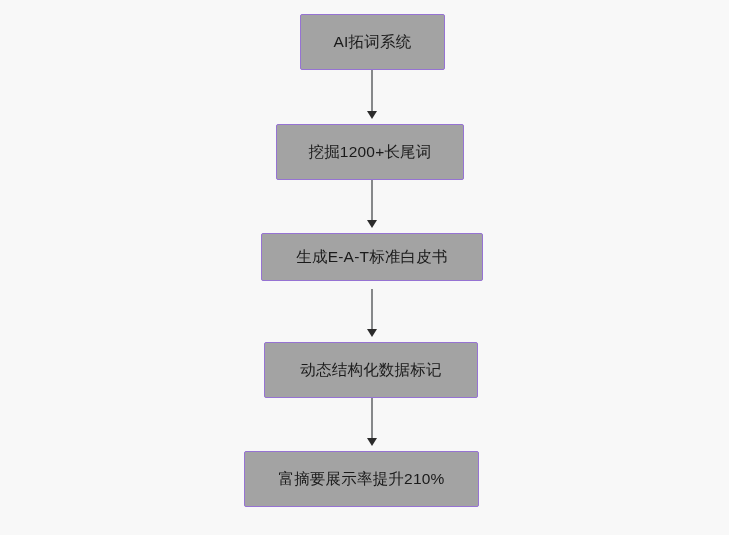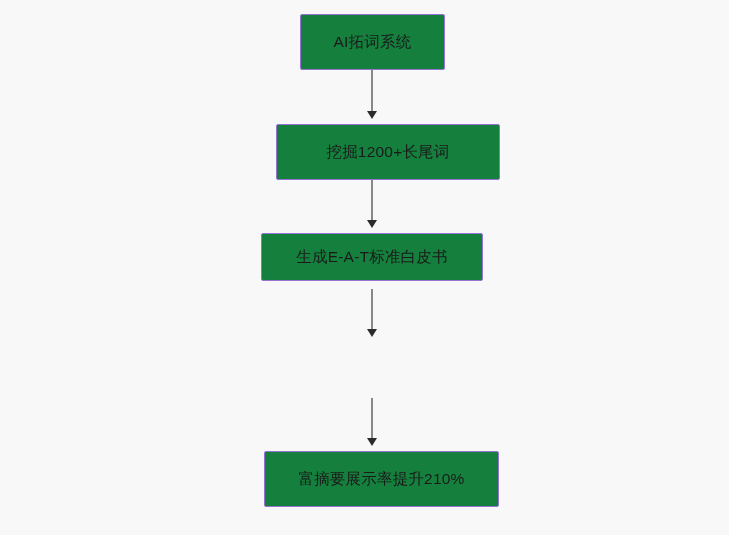--- a/index.html
+++ b/index.html
@@ -14,21 +14,21 @@
     overflow: hidden;
   }
   #flowchart-canvas {
     position: relative;
     width: 729px;
     height: 535px;
   }
   .node {
     position: absolute;
     box-sizing: border-box;
-    background: #15803d;
+    background: #a3a3a3;
     border: 1.6px solid #9673d3;
     border-radius: 2px;
     display: flex;
     align-items: center;
     justify-content: center;
     color: #1a1a1a;
     font-size: 15.5px;
     line-height: 1.2;
     letter-spacing: 0.2px;
     white-space: nowrap;
@@ -65,41 +65,44 @@
 
   <div class="node" style="left:300px; top:14px; width:145px; height:56px;">
     <span class="node-label">AI拓词系统</span>
   </div>
 
   <div class="edge" style="left:372px; top:70px;">
     <div class="edge-line" style="height:47px;"></div>
     <div class="edge-arrow" style="top:41px;"></div>
   </div>
 
-  <div class="node" style="left:276px; top:124px; width:224px; height:56px;">
+  <div class="node" style="left:276px; top:124px; width:188px; height:56px;">
     <span class="node-label">挖掘1200+长尾词</span>
   </div>
 
   <div class="edge" style="left:372px; top:180px;">
     <div class="edge-line" style="height:46px;"></div>
     <div class="edge-arrow" style="top:40px;"></div>
   </div>
 
   <div class="node" style="left:261px; top:233px; width:222px; height:48px;">
     <span class="node-label">生成E-A-T标准白皮书</span>
   </div>
 
   <div class="edge" style="left:372px; top:289px;">
     <div class="edge-line" style="height:46px;"></div>
     <div class="edge-arrow" style="top:40px;"></div>
   </div>
 
+  <div class="node" style="left:264px; top:342px; width:214px; height:56px;">
+    <span class="node-label">动态结构化数据标记</span>
+  </div>
 
   <div class="edge" style="left:372px; top:398px;">
     <div class="edge-line" style="height:46px;"></div>
     <div class="edge-arrow" style="top:40px;"></div>
   </div>
 
-  <div class="node" style="left:264px; top:451px; width:235px; height:56px;">
+  <div class="node" style="left:244px; top:451px; width:235px; height:56px;">
     <span class="node-label">富摘要展示率提升210%</span>
   </div>
 
 </div>
 
 </body></html>

